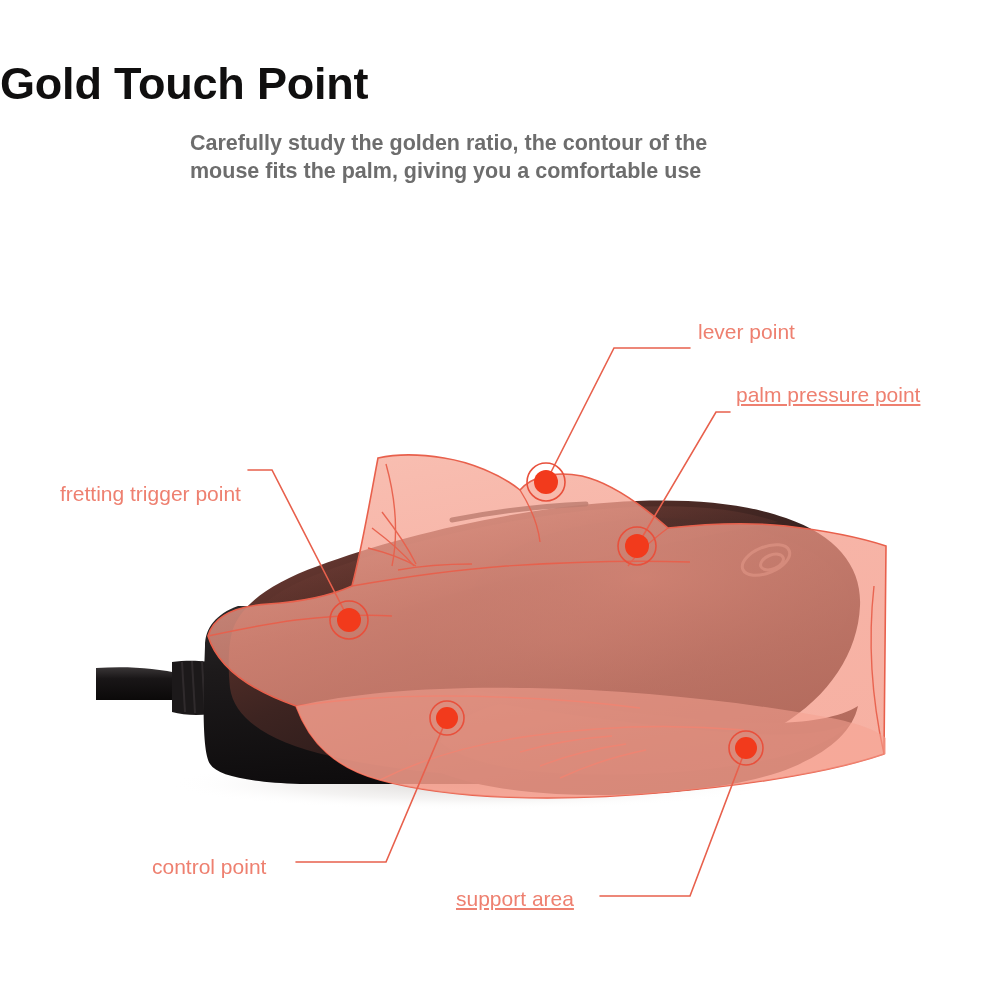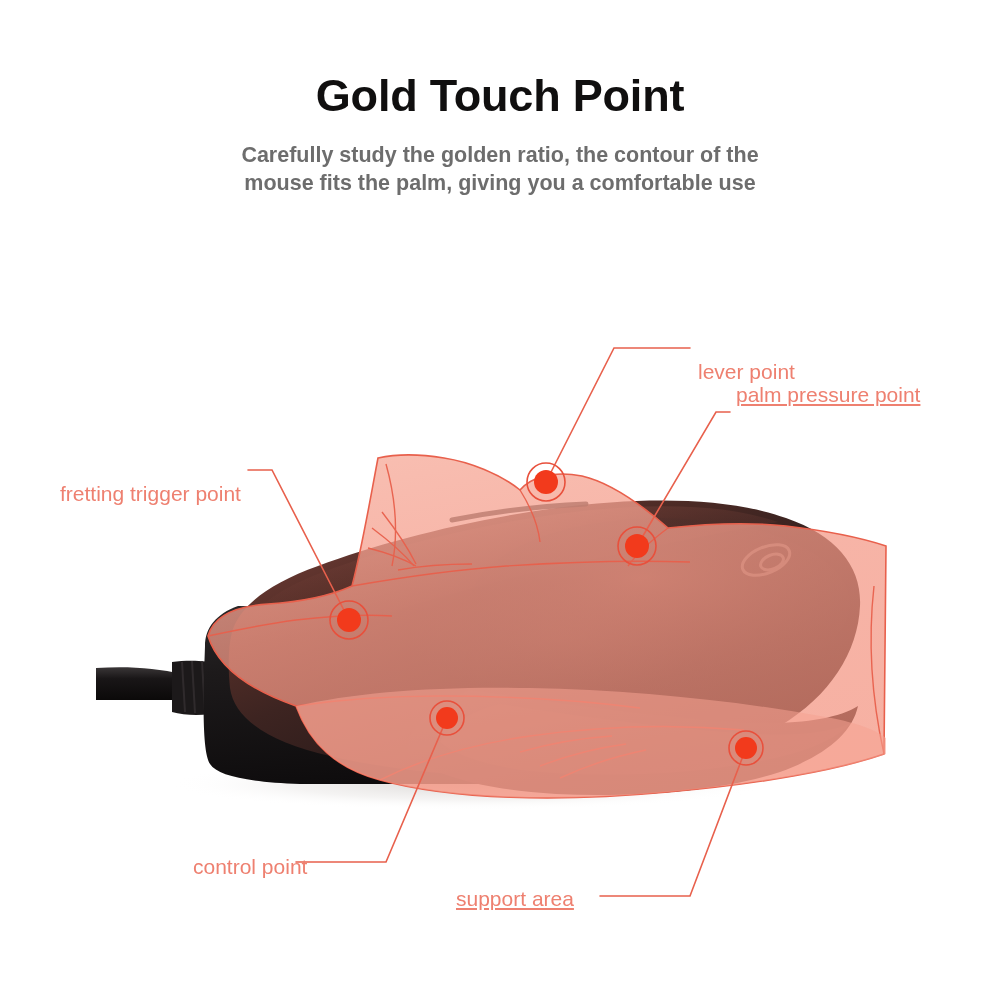--- a/index.html
+++ b/index.html
@@ -19,23 +19,23 @@
     position: relative;
     width: 1000px;
     height: 1000px;
     background: #ffffff;
   }
 
   
   .header {
     position: absolute;
     left: 0;
-    top: 72px;
+    top: 60px;
     width: 1000px;
-    text-align: center;
+    text-align: left;
   }
   .title {
     font-size: 45px;
     font-weight: bold;
     color: #100f0f;
     letter-spacing: -0.2px;
     line-height: 1.08;
     margin: 0;
   }
   .subtitle {
@@ -60,24 +60,24 @@
 
   
   .label {
     position: absolute;
     font-size: 21px;
     font-weight: 400;
     color: #ee8070;
     white-space: nowrap;
     line-height: 1;
   }
-  .label-lever            { left: 698px; top: 321px; margin-top: 40px; }
+  .label-lever            { left: 698px; top: 321px; }
   .label-palm             { left: 736px; top: 384px; text-decoration: underline; }
   .label-fretting         { left: 28px;  top: 483px; margin-left: 32px; }
-  .label-control          { left: 152px; top: 856px; margin-left: 41px; }
+  .label-control          { left: 152px; top: 856px; }
   .label-support          { left: 456px; top: 888px; text-decoration: underline; }
 </style>
 </head>
 <body>
 
 <div class="page">
 
   <div class="header">
     <h1 class="title">Gold Touch Point</h1>
     <div class="subtitle">

